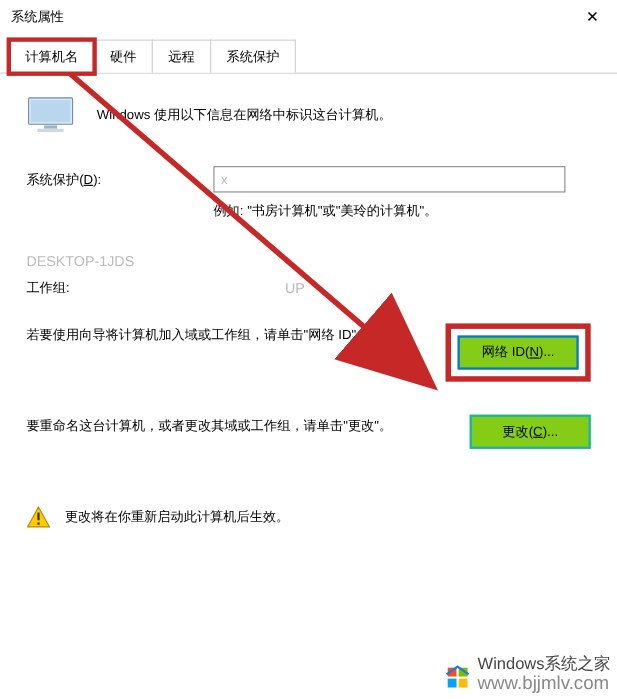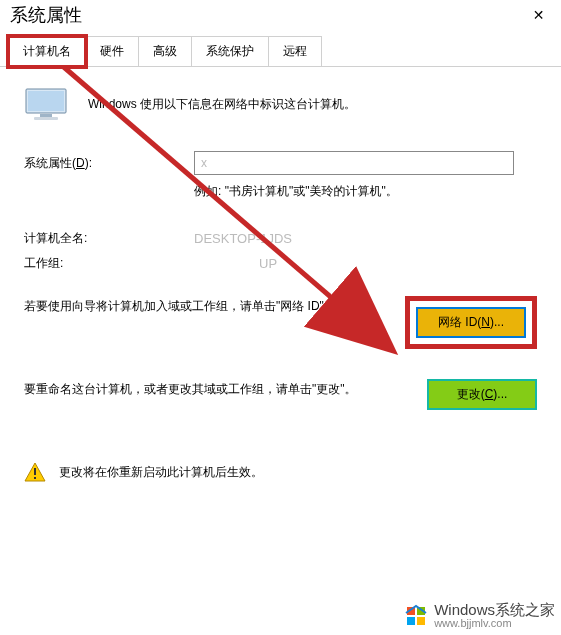--- a/index.html
+++ b/index.html
@@ -14,21 +14,21 @@
   }
   .titlebar {
     display: flex;
     align-items: center;
     justify-content: space-between;
     height: 30px;
     padding: 0 0 0 10px;
     background: #fff;
   }
   .titlebar .title {
-    font-size: 18px;
+    font-size: 12px;
   }
   .titlebar .close {
     width: 45px;
     height: 30px;
     display: flex;
     align-items: center;
     justify-content: center;
     font-size: 14px;
     font-family: Arial, sans-serif;
     cursor: pointer;
@@ -122,21 +122,21 @@
     font-size: 12px;
     cursor: pointer;
     text-align: center;
   }
   .btn-wrap-highlight {
     padding: 6px;
     border: 5px solid #c62828;
   }
   .btn-wrap-highlight .btn {
     border: 2px solid #0078d7;
-    background: #eab308;
+    background: #84cc16;
   }
   .notice {
     display: flex;
     align-items: center;
     gap: 13px;
     margin-top: 46px;
     padding-top: 6px;
   }
   .warn-icon {
     width: 22px;
@@ -155,72 +155,70 @@
     bottom: 6px;
     right: 6px;
     display: flex;
     align-items: flex-end;
     gap: 4px;
     color: #444;
     font-size: 15px;
   }
   .watermark svg { display:block; }
   .wm-sub {
-    font-size: 11px;
+    font-size: 17px;
     color: #888;
     display: block;
     line-height: 1;
   }
   .wm-text { line-height: 1; }
   u { text-decoration: underline; }
 </style>
 </head>
 <body>
 
 <div class="titlebar">
   <span class="title">系统属性</span>
   <div class="close">
     <span>✕</span>
   </div>
 </div>
 
 <div class="tabs">
   <div class="tab active highlight-red">计算机名</div>
   <div class="tab">硬件</div>
-  <div class="tab">高级</div>
+  <div class="tab">远程</div>
   <div class="tab">系统保护</div>
-  <div class="tab">远程</div>
 </div>
 
 <div class="content">
 
   <div class="intro">
     <div class="pc-icon">
       <svg viewBox="0 0 44 34" width="44" height="34">
         <rect x="2" y="2" width="40" height="24" rx="1" fill="#d9e8f5" stroke="#6f8aa3"></rect>
         <rect x="4" y="4" width="36" height="20" fill="#b9d6ef"></rect>
         <rect x="16" y="27" width="12" height="3" fill="#9fb4c7"></rect>
         <rect x="10" y="30" width="24" height="3" rx="1" fill="#cfd8e1"></rect>
       </svg>
     </div>
     <span>Windows 使用以下信息在网络中标识这台计算机。</span>
   </div>
 
   <div class="row">
     <span class="label">
-      <span>系统属性(</span><u>D</u><span>):</span>
+      <span>系统保护(</span><u>D</u><span>):</span>
     </span>
     <span class="field-input">
       <input type="text" value="x" style="">
     </span>
   </div>
   <div class="example">例如: "书房计算机"或"美玲的计算机"。</div>
 
   <div class="row">
-    <span class="label">计算机全名:</span>
     <span class="value">DESKTOP-1JDS</span>
   </div>
 
   <div class="row" style="margin-top:0">
     <span class="label">工作组:</span>
     <span class="value" style="white-space:pre">                  UP</span>
   </div>
 
   <div class="action-row">
     <div class="desc">若要使用向导将计算机加入域或工作组，请单击"网络 ID"。</div>

